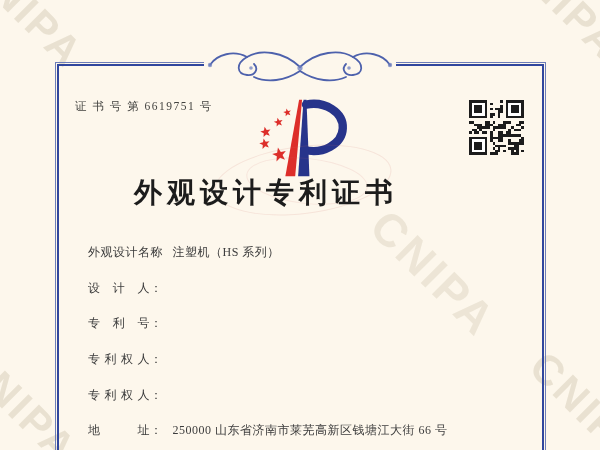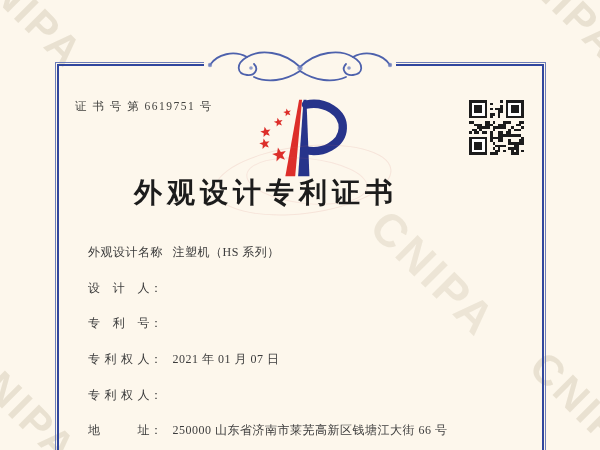--- a/index.html
+++ b/index.html
@@ -266,21 +266,20 @@
     <span class="flabel">设计人</span>
       <span class="fcolon">：</span>
   </div>
   <div class="frow">
     <span class="flabel">专利号</span>
       <span class="fcolon">：</span>
   </div>
   <div class="frow">
     <span class="flabel">专利权人</span>
       <span class="fcolon">：</span>
-      <span class="fvalue">2021 年 01 月 07 日</span>
   </div>
   <div class="frow">
     <span class="flabel">专利权人</span>
       <span class="fcolon">：</span>
   </div>
   <div class="frow">
     <span class="flabel">地址</span>
       <span class="fcolon">：</span>
       <span class="fvalue">250000 山东省济南市莱芜高新区钱塘江大街 66 号</span>
   </div>

